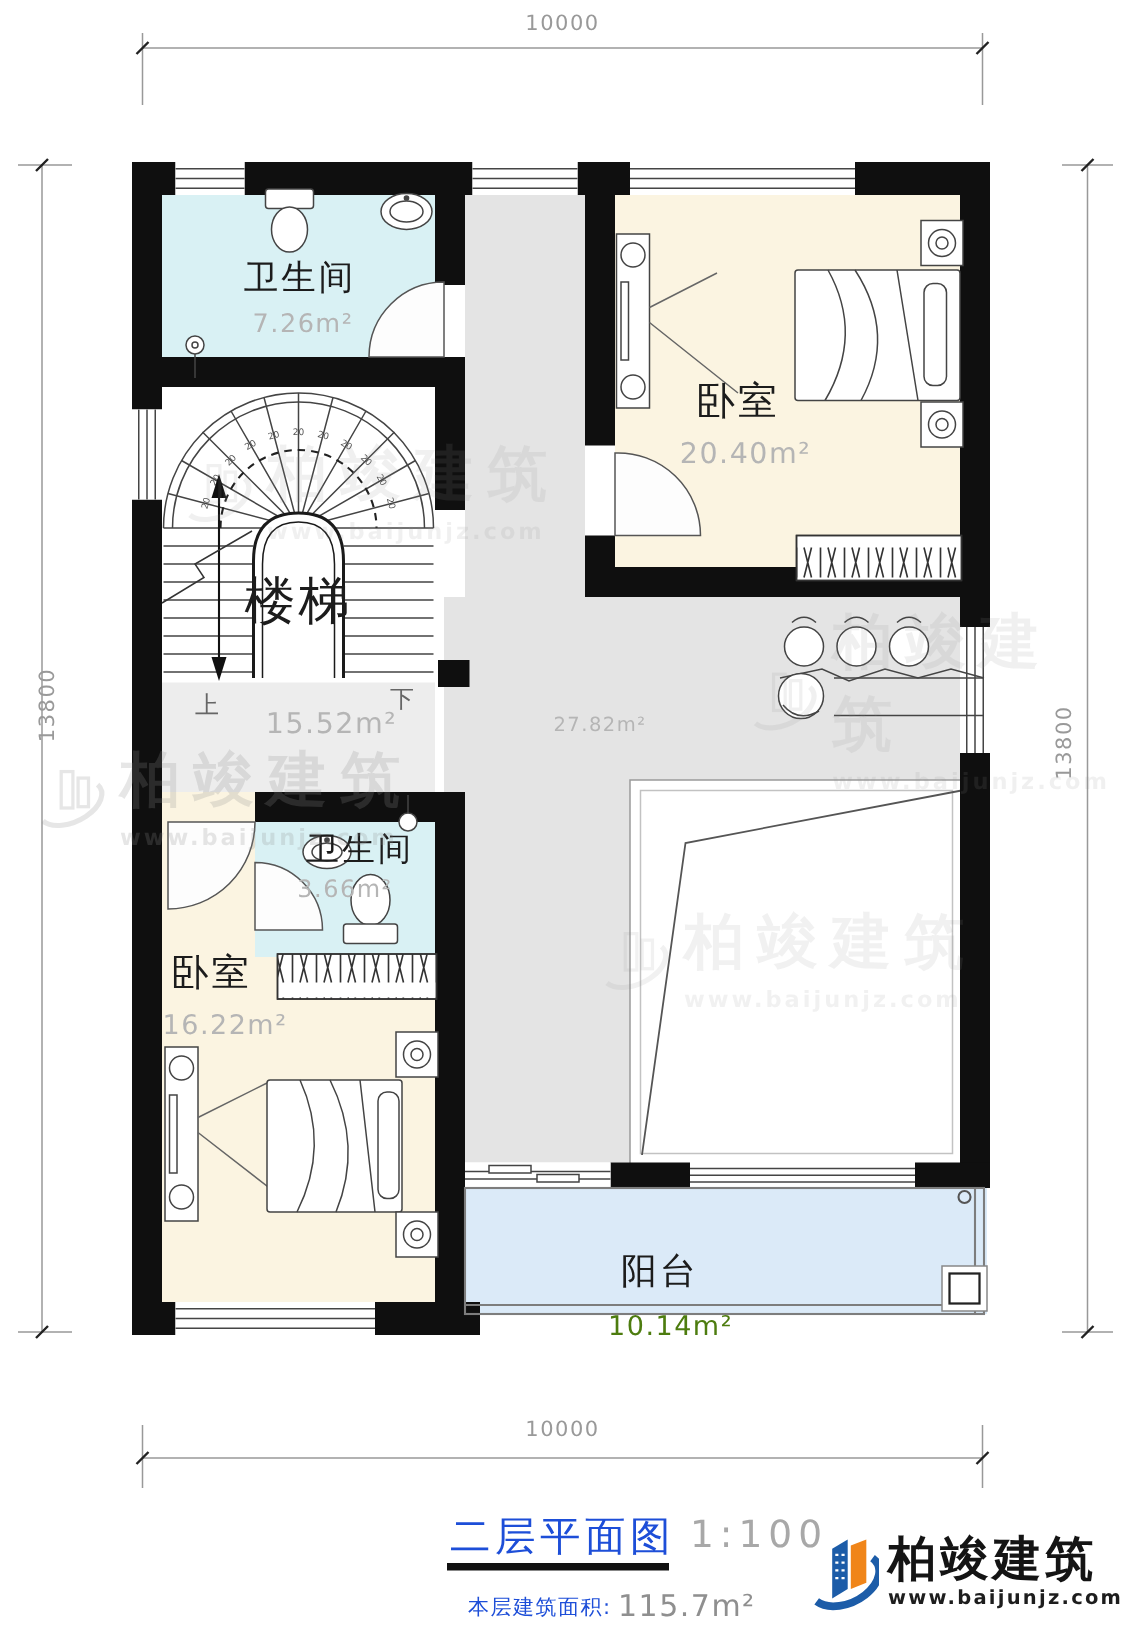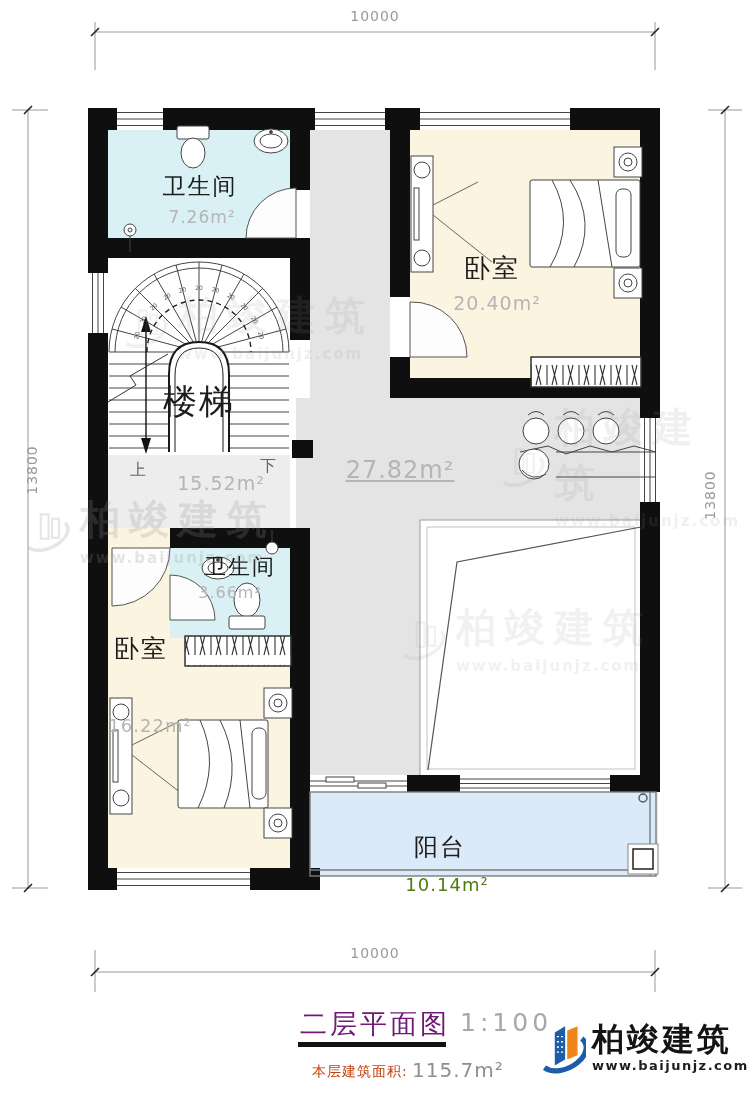--- a/index.html
+++ b/index.html
@@ -8,24 +8,24 @@
   .stage svg.plan{position:absolute;left:0;top:0;}
   .lbl{position:absolute;transform:translate(-50%,-50%);white-space:nowrap;line-height:1;}
   .room{color:#1c1c1c;font-weight:500;letter-spacing:2px;text-align:right;}
   .area{color:#b5b5b5;letter-spacing:1px;}
   .updown{color:#666;}
   .dim{color:#999;font-size:14px;letter-spacing:1px;}
   .dim.vert{transform:translate(-50%,-50%) rotate(-90deg);}
   .wm{position:absolute;display:flex;align-items:center;gap:8px;color:#8f8f8f;pointer-events:none;}
   .wm .wm-name{font-size:40px;font-weight:bold;letter-spacing:9px;}
   .wm .wm-site{font-size:15px;font-weight:bold;letter-spacing:2px;margin-top:2px;}
-  .tb-title{position:absolute;color:#701a75;font-size:27px;letter-spacing:3px;text-align:center;}
+  .tb-title{position:absolute;color:#1d4ed8;font-size:27px;letter-spacing:3px;text-align:center;}
   .tb-scale{position:absolute;color:#a8a8a8;font-size:25px;letter-spacing:4px;}
   .tb-underline{position:absolute;background:#111;}
-  .tb-arealabel{position:absolute;color:#c2410c;font-size:14px;letter-spacing:1px;}
+  .tb-arealabel{position:absolute;color:#1d4ed8;font-size:14px;letter-spacing:1px;}
   .tb-areaval{position:absolute;color:#8f8f8f;font-size:20px;letter-spacing:1px;}
   .brand{position:absolute;display:flex;align-items:center;gap:6px;}
   .brand-name{font-size:32px;font-weight:bold;color:#141414;letter-spacing:3px;line-height:1;}
   .brand-site{font-size:13px;font-weight:bold;color:#1d1d1d;letter-spacing:1.5px;margin-top:3px;}
   .tread-num{font-size:6px;fill:#555;text-anchor:middle;}
 </style>
 </head>
 <body>
 
 <div class="stage">
@@ -270,27 +270,27 @@
   <div class="lbl area" style="left:202px;top:217px;font-size:17px;text-align:right;">7.26m²</div>
 
   <div class="lbl room" style="left:492px;top:268px;font-size:26px;">卧室</div>
   <div class="lbl area" style="left:497px;top:303px;font-size:19px;">20.40m²</div>
 
   <div class="lbl room" style="left:199px;top:401px;font-size:34px;">楼梯</div>
   <div class="lbl updown" style="left:138px;top:470px;font-size:16px;">上</div>
   <div class="lbl area" style="left:221px;top:483px;font-size:19px;">15.52m²</div>
   <div class="lbl updown" style="left:268px;top:466px;font-size:16px;">下</div>
 
-  <div class="lbl area" style="left:400px;top:470px;font-size:24px;text-decoration:underline;">27.82m²</div>
+  <div class="lbl area" style="left:400px;top:484px;font-size:13px;">27.82m²</div>
 
   <div class="lbl room" style="left:240px;top:567px;font-size:22px;">卫生间</div>
   <div class="lbl area" style="left:230px;top:593px;font-size:16px;">3.66m²</div>
 
   <div class="lbl room" style="left:141px;top:648px;font-size:25px;">卧室</div>
-  <div class="lbl area" style="left:150px;top:684px;font-size:18px;margin-top:42px;">16.22m²</div>
+  <div class="lbl area" style="left:150px;top:684px;font-size:18px;">16.22m²</div>
 
   <div class="lbl room" style="left:440px;top:827px;font-size:24px;margin-top:20px;">阳台</div>
   <div class="lbl area" style="left:447px;top:857px;font-size:18px;color:#4d7c0f;margin-top:28px;">10.14m²</div>
 
   <div class="wm" style="left:118px;top:288px;opacity:.13;">
     <svg width="52" height="52" viewBox="0 0 60 60">
         <path d="M10,50 A24,14 -25 1 0 52,22" stroke="currentColor" stroke-width="4" fill="none"></path>
         <rect x="24" y="12" width="9" height="28" fill="none" stroke="currentColor" stroke-width="2.5"></rect>
         <rect x="37" y="17" width="8" height="22" fill="none" stroke="currentColor" stroke-width="2.5"></rect>
       </svg>

